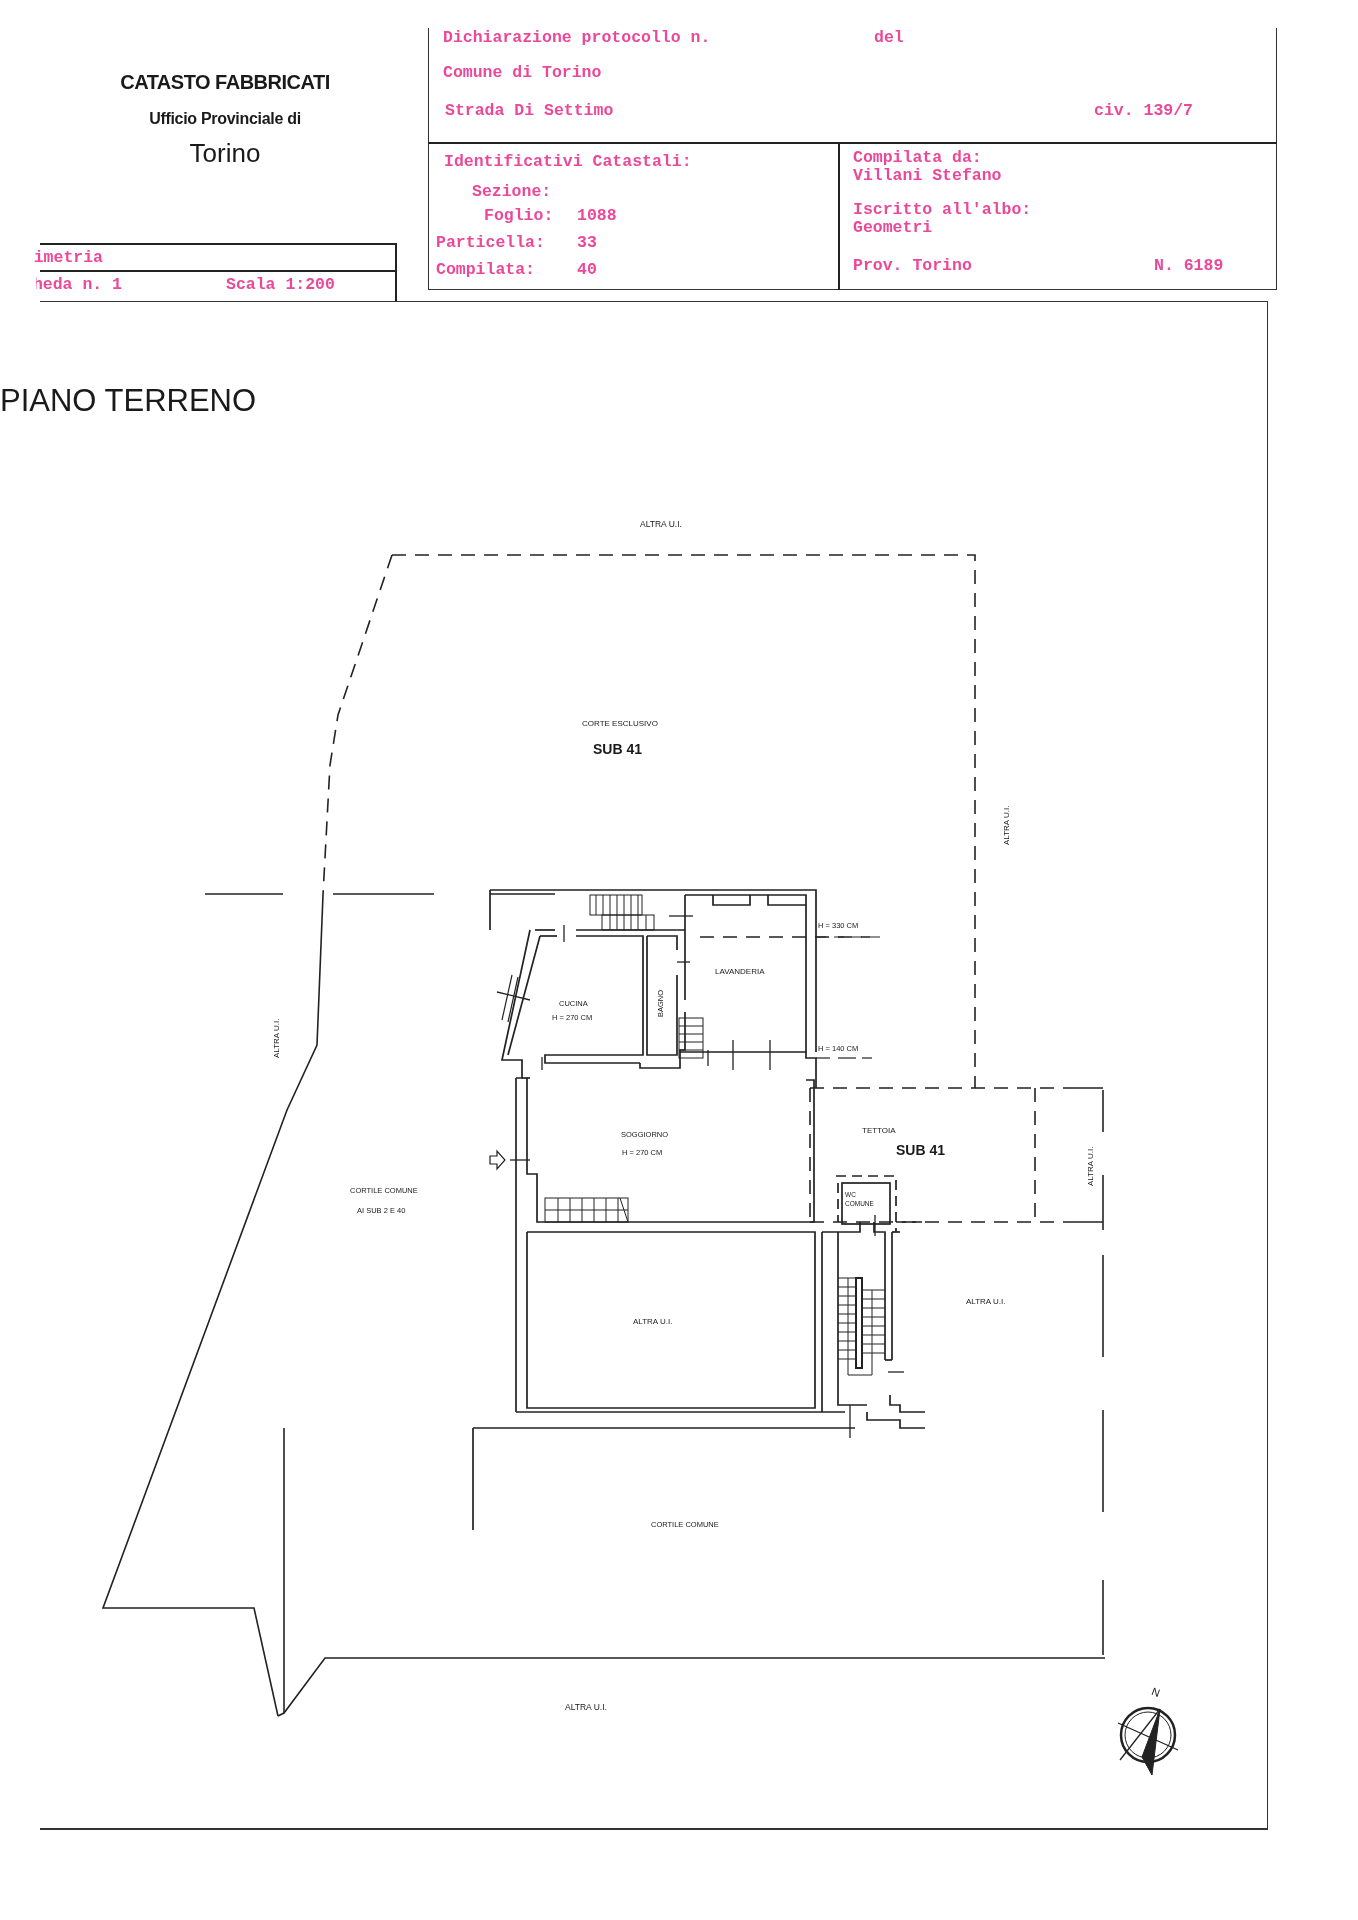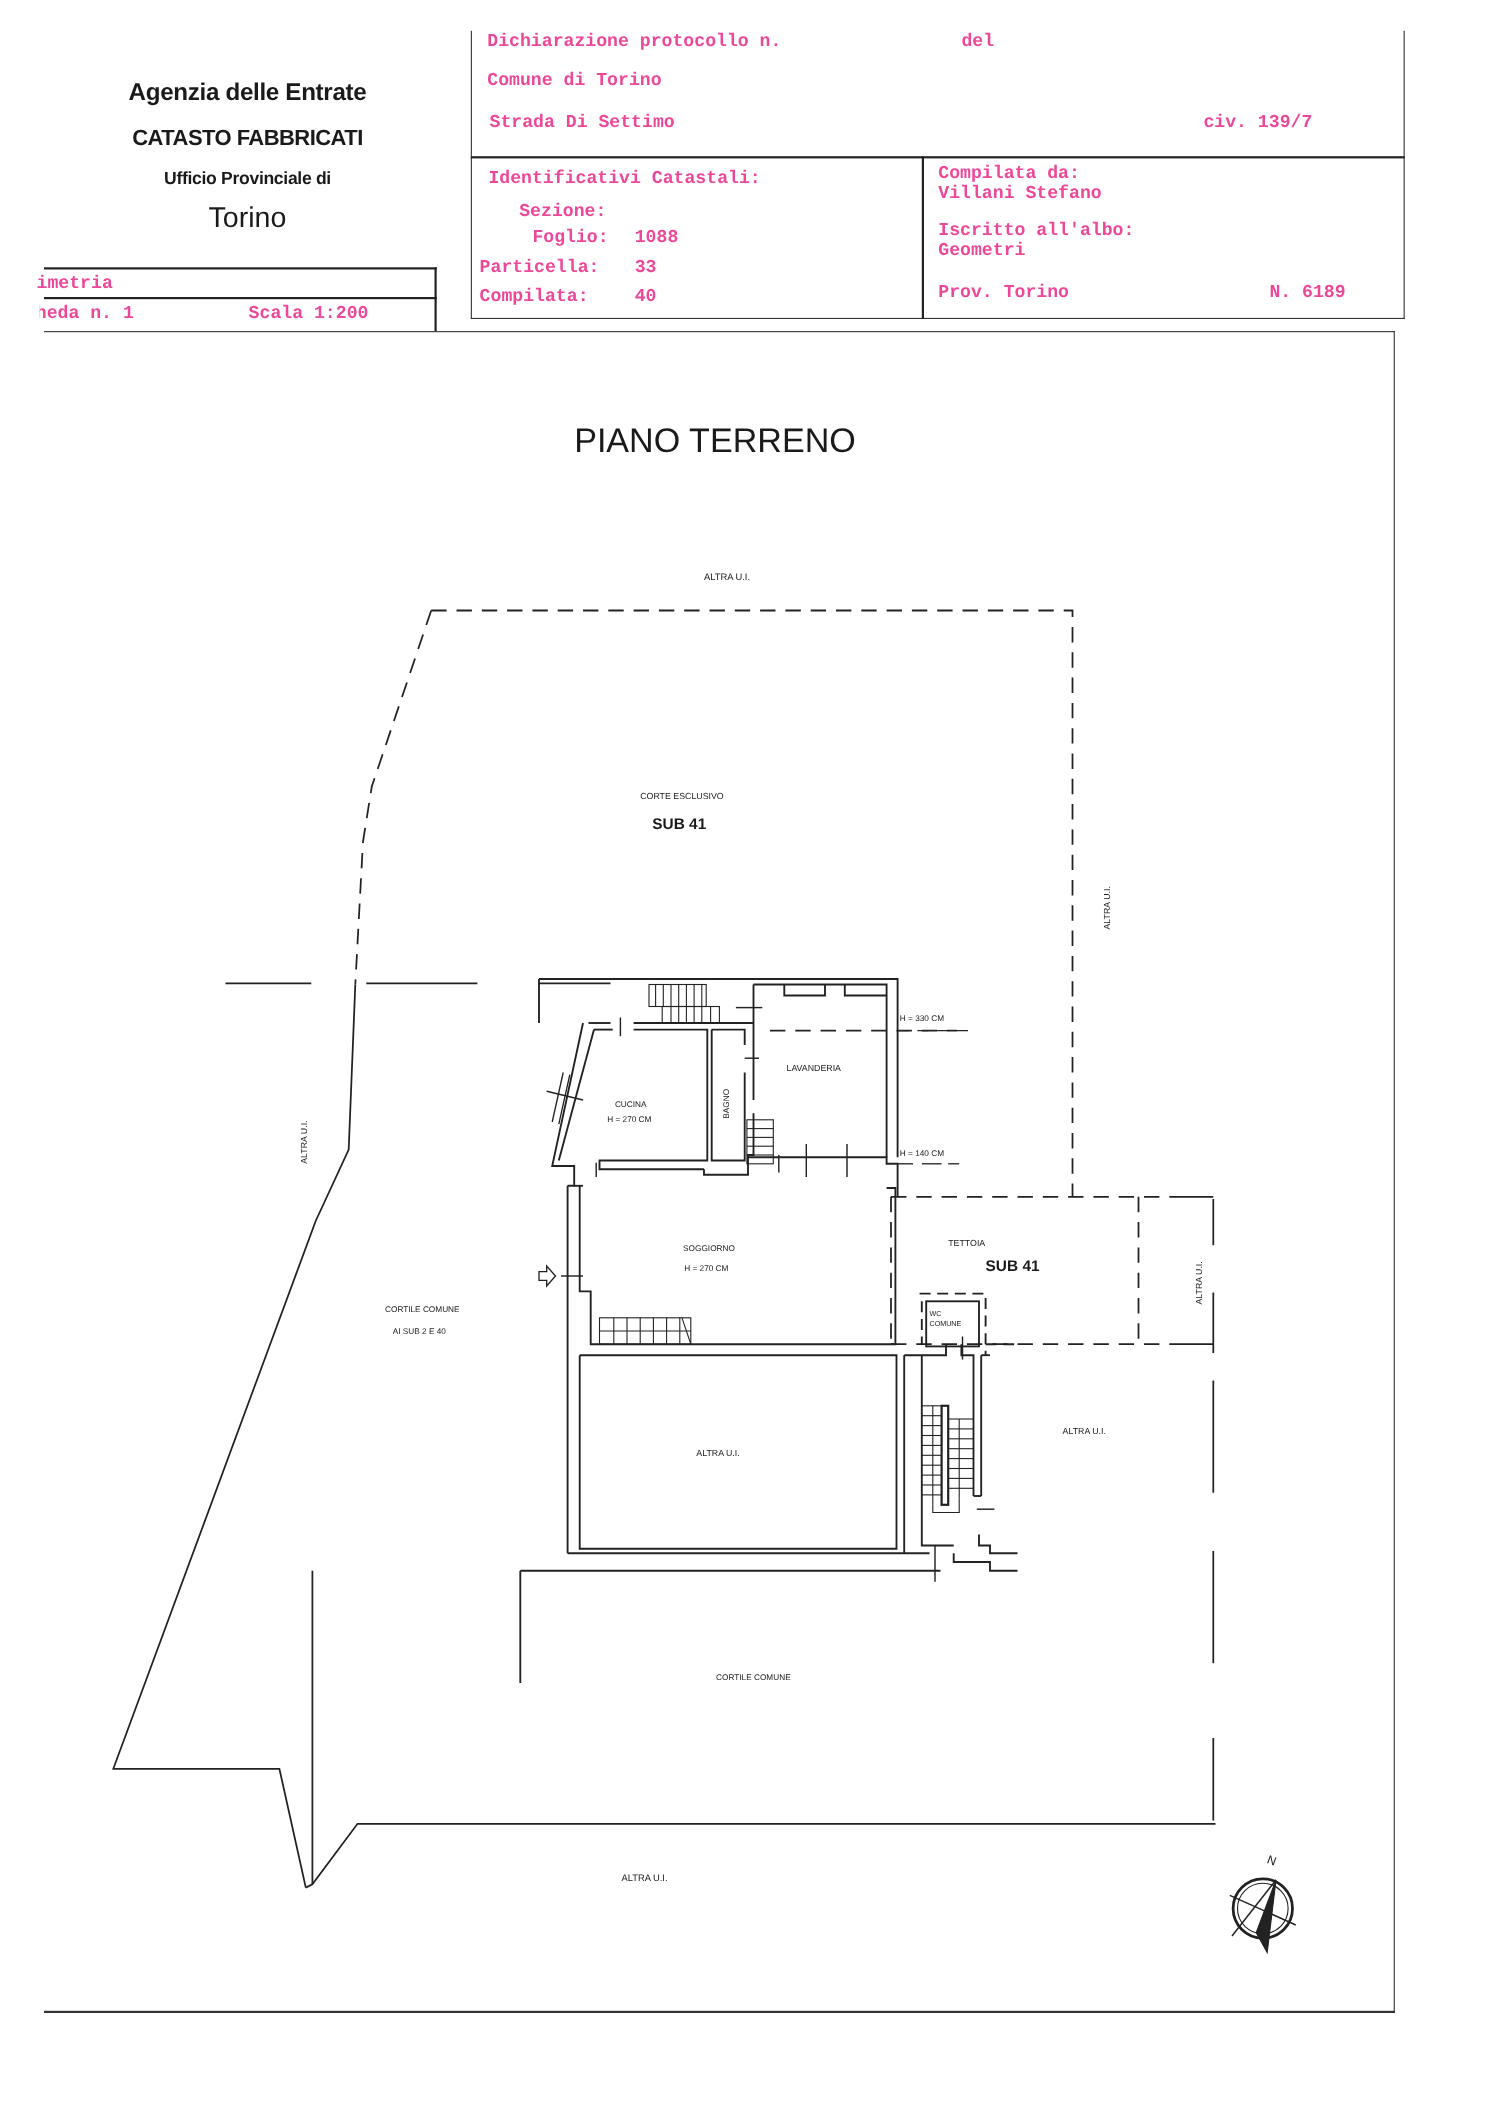--- a/index.html
+++ b/index.html
@@ -9,27 +9,26 @@
   .mono { font-family:"Liberation Mono", "DejaVu Sans Mono", monospace; }
   .title-block { left:40px; top:62px; width:370px; text-align:center; font-weight:bold; }
   .agency { font-size:22px; letter-spacing:-0.3px; line-height:44px; }
   .catasto { font-size:20px; line-height:40px; letter-spacing:-0.5px; }
   .ufficio { font-size:16px; line-height:34px; letter-spacing:-0.3px; }
   .city { font-size:26px; line-height:34px; font-weight:normal; }
   .hdr-line { background:#222; }
   .mono-txt { font-size:16.5px; white-space:pre; color:#ec4899; }
   .bold-mono { font-weight:bold; }
   #plan { position:absolute; left:0; top:0; }
-  .piano { left:0; width:1268px; top:383px; text-align:center; font-size:31px; padding-left:16px; }
+  .piano { left:0; width:1268px; top:383px; text-align:left; font-size:31px; padding-left:0; }
 </style>
 </head>
 <body>
 
 <div class="abs sans title-block">
-  <div class="agency">Agenzia delle Entrate</div>
   <div class="catasto">CATASTO FABBRICATI</div>
   <div class="ufficio">Ufficio Provinciale di</div>
   <div class="city">Torino</div>
 </div>
 
 <div class="abs hdr-line" style="left:40px; top:243px; width:357px; height:2px;"></div>
 <div class="abs hdr-line" style="left:40px; top:270px; width:357px; height:2px;"></div>
 <div class="abs hdr-line" style="left:395px; top:243px; width:2px; height:58px;"></div>
 <div class="abs mono mono-txt bold-mono" style="left:33px; top:248px; width:70px; overflow:hidden; direction:rtl; text-align:left;"><span style="direction:ltr; unicode-bidi:bidi-override;">Planimetria</span></div>
 <div class="abs mono mono-txt bold-mono" style="left:36px; top:275px; width:86px; overflow:hidden; direction:rtl; text-align:left;"><span style="direction:ltr; unicode-bidi:bidi-override;">Scheda n. 1</span></div>

